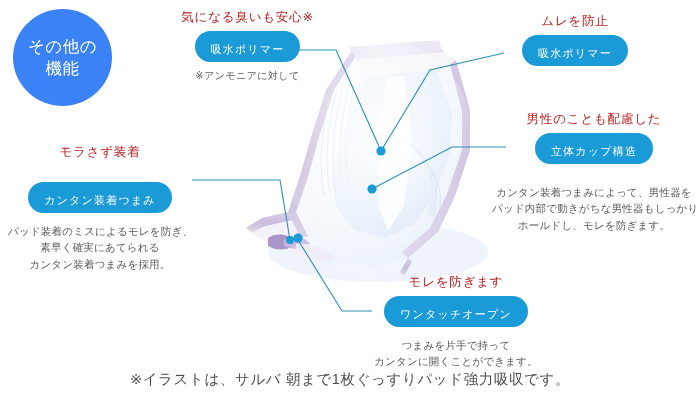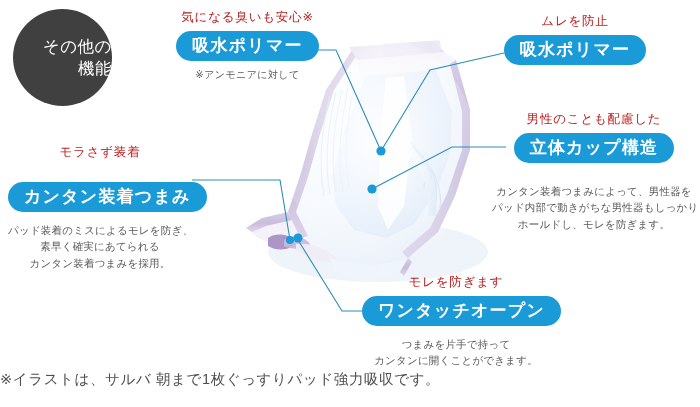--- a/index.html
+++ b/index.html
@@ -21,25 +21,25 @@
   }
 
   
   .badge {
     position: absolute;
     left: 13px;
     top: 9px;
     width: 99px;
     height: 97px;
     border-radius: 50%;
-    background: #404040;
+    background: #3b82f6;
     color: #ffffff;
     display: flex;
     flex-direction: column;
-    align-items: flex-end;
+    align-items: center;
     justify-content: center;
     line-height: 1.28;
   }
   .badge-line {
     font-size: 16.5px;
     letter-spacing: 0.5px;
     white-space: nowrap;
   }
 
   
@@ -51,26 +51,25 @@
     font-size: 12.5px;
     letter-spacing: 0.8px;
     white-space: nowrap;
     line-height: 1.2;
   }
   .pill {
     display: inline-block;
     background: #1b9ad8;
     color: #ffffff;
     border-radius: 999px;
-    font-size: 17px;
+    font-size: 11px;
     letter-spacing: 1.2px;
     line-height: 1;
-    padding: 6px 16px 7px 16px;
-    white-space: nowrap;
-    font-weight: bold;
+    padding: 13px 16px 7px 16px;
+    white-space: nowrap;
   }
   .pill-wrap { line-height: 0; }
   .note {
     color: #5a5a5a;
     font-size: 10px;
     letter-spacing: 0.4px;
     white-space: nowrap;
     line-height: 1.2;
   }
   .body-text {
@@ -82,21 +81,21 @@
   }
 
   .ta-center { text-align: center; }
 
   
   .footnote {
     position: absolute;
     left: 0;
     top: 370px;
     width: 700px;
-    text-align: left;
+    text-align: center;
     color: #4d4d4d;
     font-size: 14.5px;
     letter-spacing: 0.6px;
     white-space: nowrap;
   }
 
   
   svg.layer {
     position: absolute;
     left: 0;

